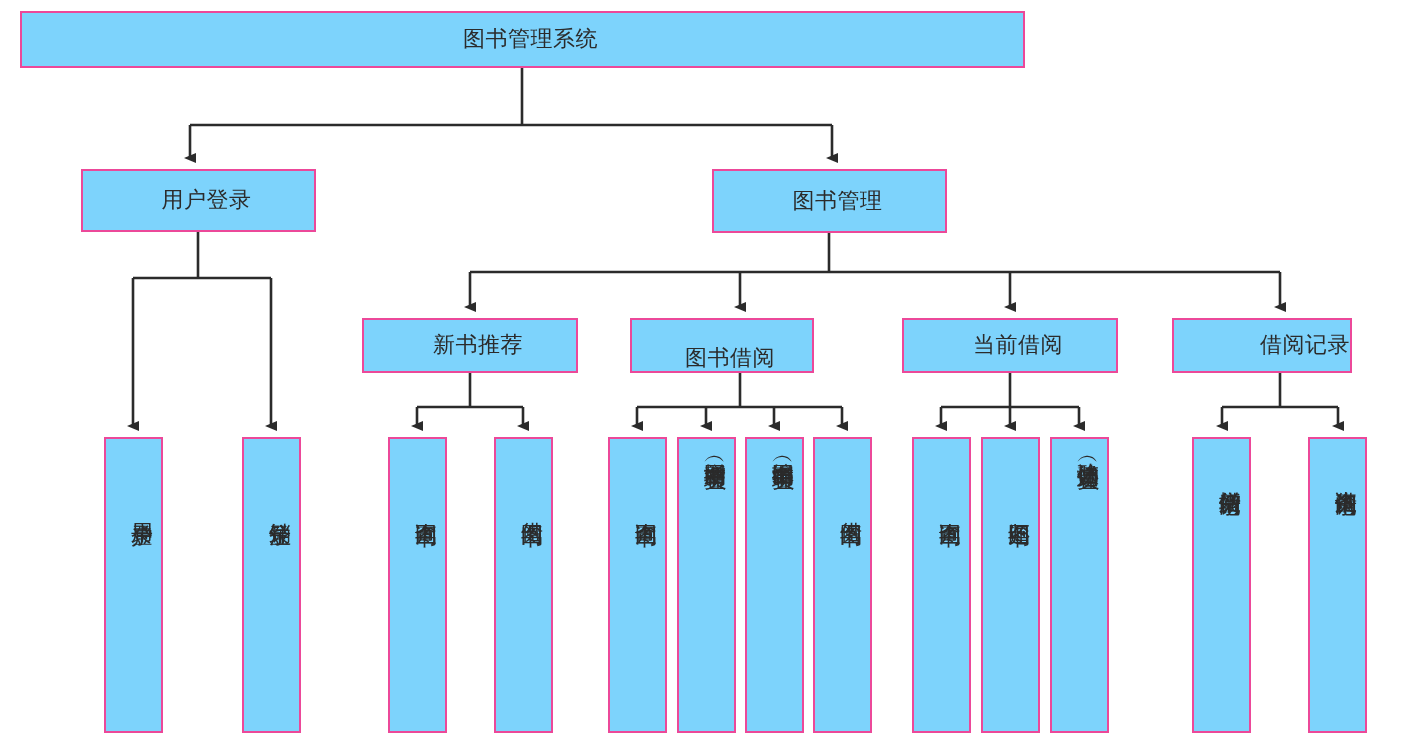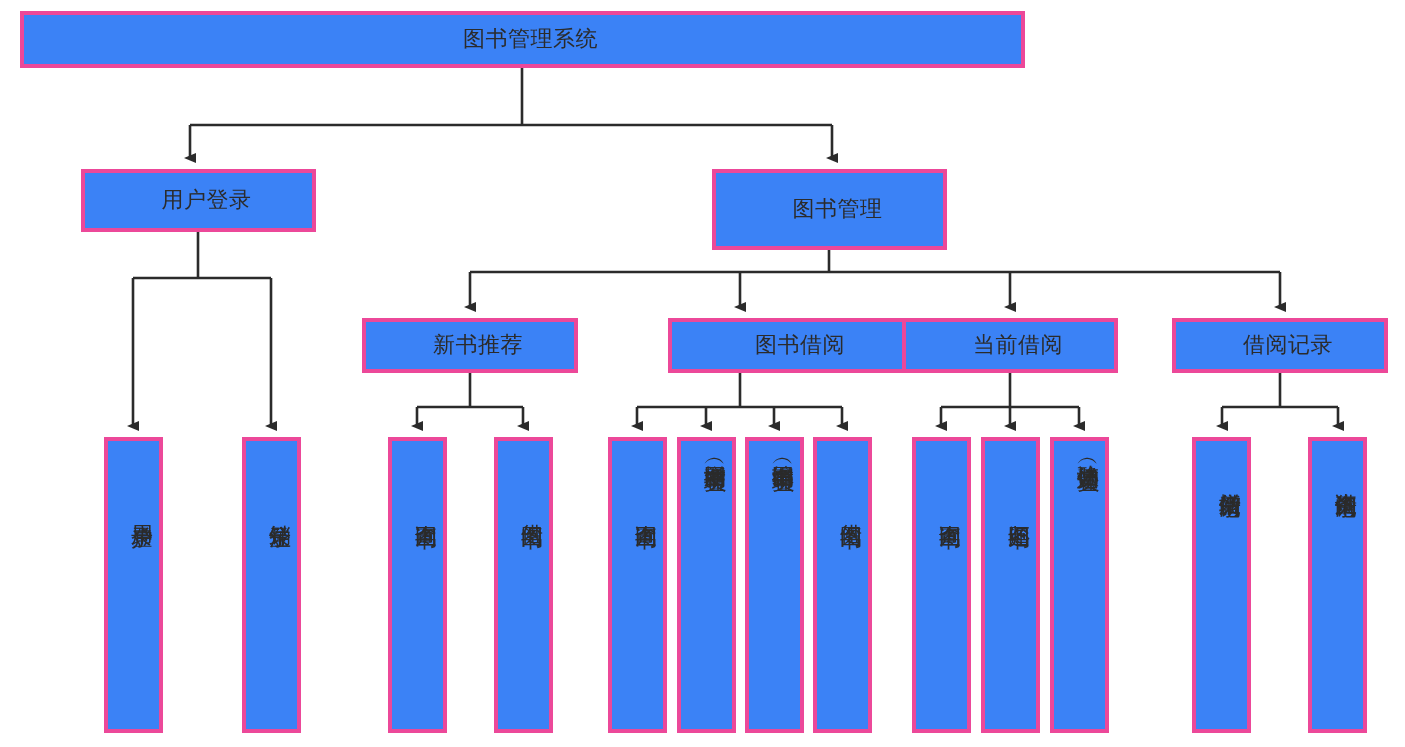--- a/index.html
+++ b/index.html
@@ -21,22 +21,22 @@
     position: absolute;
     left: 0;
     top: 0;
     width: 1405px;
     height: 747px;
     pointer-events: none;
   }
   .node {
     position: absolute;
     box-sizing: border-box;
-    background: #3b82f6;
-    border: 4px solid #ec4899;
+    background: #7dd3fc;
+    border: 2px solid #ec4899;
     display: flex;
     align-items: center;
     justify-content: center;
     color: #2b2b2b;
     padding-left: 16px;
   }
   .node.h .label {
     font-size: 22px;
     line-height: 1.2;
     letter-spacing: 0.5px;
@@ -126,34 +126,34 @@
     </g>
   </svg>
 
   <div class="node h" style="left:20px; top:11px; width:1005px; height:57px;">
     <span class="label">图书管理系统</span>
   </div>
 
   <div class="node h" style="left:81px; top:169px; width:235px; height:63px;">
     <span class="label">用户登录</span>
   </div>
-  <div class="node h" style="left:712px; top:169px; width:235px; height:81px;">
+  <div class="node h" style="left:712px; top:169px; width:235px; height:64px;">
     <span class="label">图书管理</span>
   </div>
 
   <div class="node h" style="left:362px; top:318px; width:216px; height:55px;">
     <span class="label">新书推荐</span>
   </div>
-  <div class="node h" style="left:668px; top:318px; width:248px; height:55px;">
+  <div class="node h" style="left:630px; top:318px; width:184px; height:55px;align-items:flex-end;">
     <span class="label">图书借阅</span>
   </div>
   <div class="node h" style="left:902px; top:318px; width:216px; height:55px;justify-content:center;">
     <span class="label">当前借阅</span>
   </div>
-  <div class="node h" style="left:1172px; top:318px; width:216px; height:55px;">
+  <div class="node h" style="left:1172px; top:318px; width:180px; height:55px;justify-content:flex-end;">
     <span class="label">借阅记录</span>
   </div>
 
   <div class="node v mid" style="left:104px; top:437px; width:59px; height:296px;">
     <span class="label">用户登录</span>
   </div>
   <div class="node v mid" style="left:242px; top:437px; width:59px; height:296px;">
     <span class="label">注销登录</span>
   </div>
 

